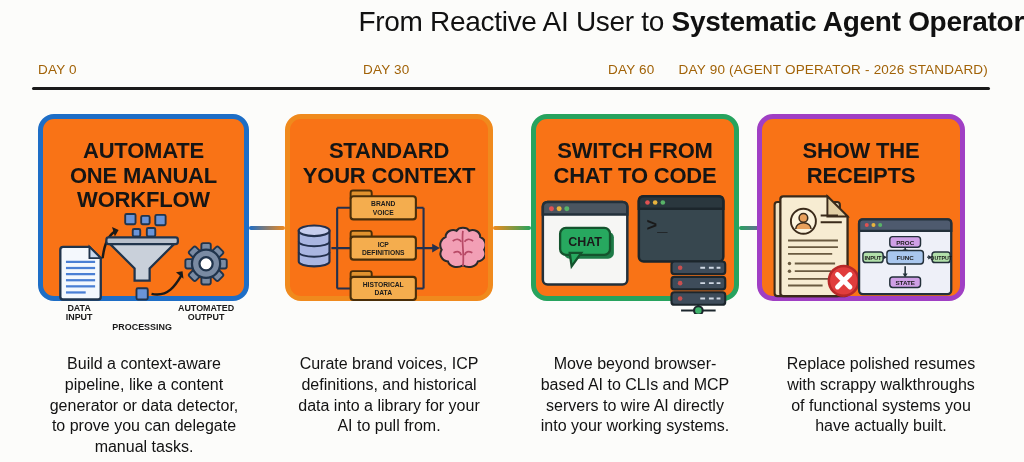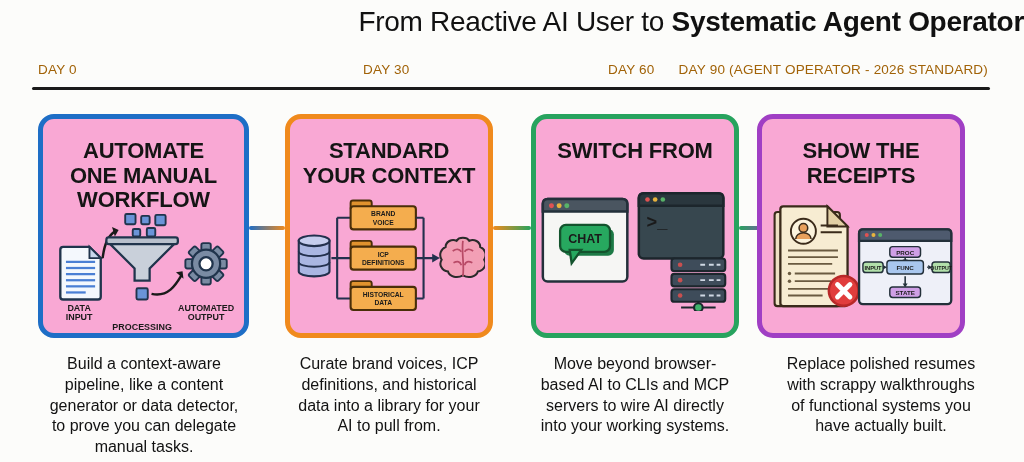--- a/index.html
+++ b/index.html
@@ -19,21 +19,21 @@
   .main-title .t-bold{font-weight:800;}
   .day-label{
     top:62px;font-size:13.5px;font-weight:400;letter-spacing:.2px;color:#a16207;
     white-space:nowrap;
   }
   .axis-line{
     top:87px;left:32px;width:958px;height:2.5px;background:#1a1a1a;border-radius:2px;
   }
   
   .card{
-    top:114px;height:224px;background:#f9a8d4;border-radius:16px;
+    top:114px;height:187px;background:#f97316;border-radius:16px;
     box-sizing:border-box;border:5px solid #000;
     display:flex;flex-direction:column;align-items:center;
   }
   .card-blue{border-color:#1e6ec6;}
   .card-orange{border-color:#f08a1d;}
   .card-green{border-color:#27a35e;}
   .card-purple{border-color:#a03fc4;}
   .card-title{
     margin-top:20px;text-align:center;font-weight:800;font-size:22px;
     line-height:1.12;letter-spacing:-.2px;color:#151515;
@@ -188,20 +188,21 @@
         <path d="M0,-22 C-2,-8 2,8 0,23" fill="none" stroke="#b84a66" stroke-width="2.2"></path>
         <path d="M-13,-9 q7,-5 11,1 M-12,6 q8,-4 10,3 M13,-9 q-7,-5 -11,1 M12,6 q-8,-4 -10,3" fill="none" stroke="#b84a66" stroke-width="2.2"></path>
       </g>
     </svg>
   </div>
 </div>
 
 <div class="abs card card-green" style="left:531px;width:208px">
   <div class="card-title">
     <span>SWITCH FROM</span>
+    <span>CHAT TO CODE</span>
   </div>
   <div class="card-art">
     <svg width="192" height="126" viewBox="0 0 200 130">
 
       <g>
         <rect x="4" y="14" width="88" height="86" rx="5" fill="#f6f6f4" stroke="#23303a" stroke-width="2.6"></rect>
         <path d="M4,27 v-8 q0,-5 5,-5 h78 q5,0 5,5 v8 z" fill="#4a5560" stroke="#23303a" stroke-width="2.6"></path>
         <circle cx="13" cy="21" r="2.6" fill="#e05252"></circle>
         <circle cx="21" cy="21" r="2.6" fill="#e8b33e"></circle>
         <circle cx="29" cy="21" r="2.6" fill="#58b368"></circle>

